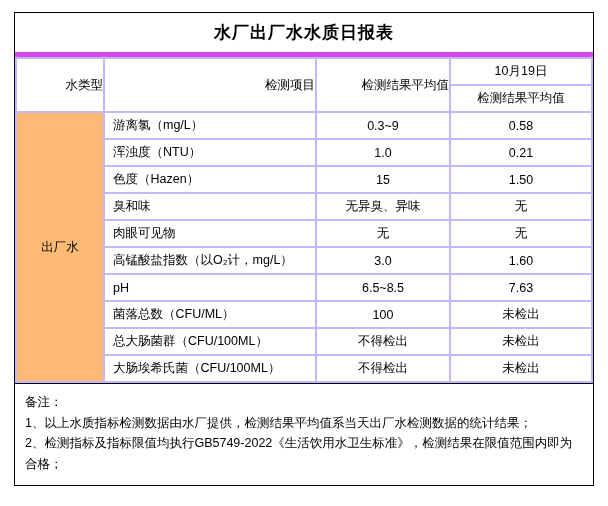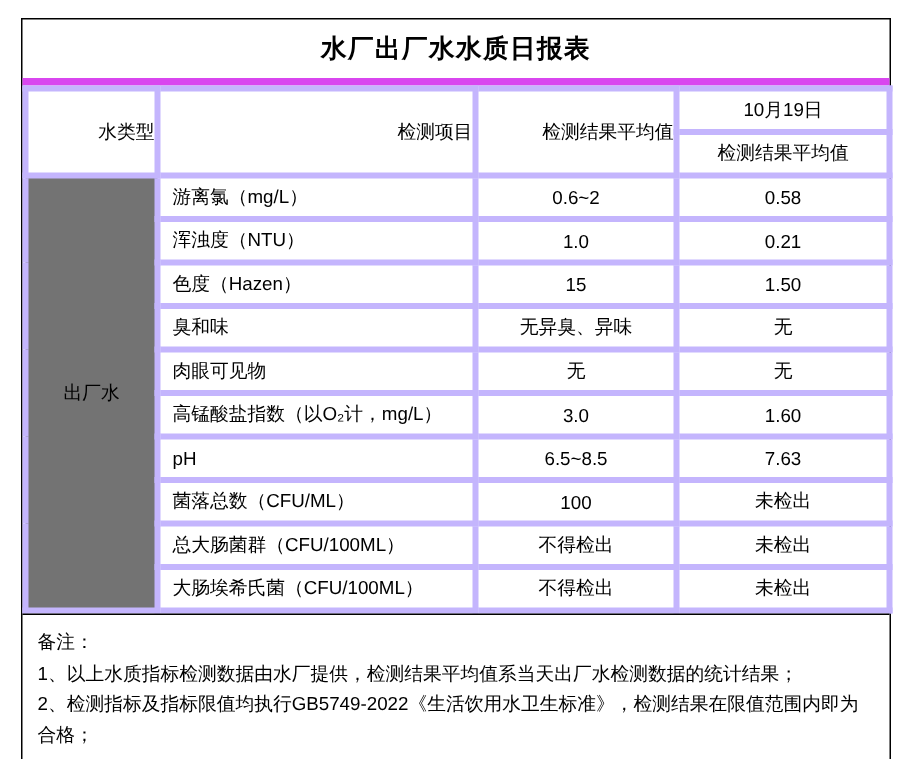--- a/index.html
+++ b/index.html
@@ -32,21 +32,21 @@
     font-weight: bold;
     padding: 8px 0 8px 0;
     letter-spacing: 1px;
   }
   table.grid {
     border-collapse: collapse;
     width: 100%;
     table-layout: fixed;
   }
   table.grid td, table.grid th {
-    border: 4px solid #c4b5fd;
+    border: 2px solid #c4b5fd;
     font-size: 12.5px;
     font-weight: normal;
     padding: 0;
     height: 25px;
     vertical-align: middle;
   }
   .c-type { width: 88px; text-align: center; }
   .c-item { width: 212px; text-align: left; padding-left: 8px !important; }
   .c-std  { width: 134px; text-align: center; }
   .c-res  { width: 142px; text-align: center; }
@@ -61,21 +61,21 @@
     font-size: 14px;
     font-weight: bold;
     height: 30px;
   }
   .hd-avg {
     text-align: center;
     font-size: 12px;
     height: 32px;
   }
   .rowlabel {
-    background: #737373;
+    background: #fdba74;
     text-align: center;
     font-size: 13px;
   }
   .notes {
     border-top: 1px solid #000000;
     padding: 8px 10px 10px 10px;
     font-size: 12.5px;
     line-height: 1.65;
   }
   .notes div { white-space: pre-wrap; }
@@ -102,21 +102,21 @@
           <td class="hd-std" rowspan="2">检测结果平均值</td>
           <td class="hd-date">10月19日</td>
         </tr>
         <tr>
           <td class="hd-avg">检测结果平均值</td>
         </tr>
 
         <tr>
           <td class="rowlabel" rowspan="10">出厂水</td>
           <td class="c-item">游离氯（mg/L）</td>
-          <td class="c-std">0.6~2</td>
+          <td class="c-std">0.3~9</td>
           <td class="c-res">0.58</td>
         </tr>
         <tr>
           <td class="c-item">浑浊度（NTU）</td>
           <td class="c-std">1.0</td>
           <td class="c-res">0.21</td>
         </tr>
         <tr>
           <td class="c-item">色度（Hazen）</td>
           <td class="c-std">15</td>

